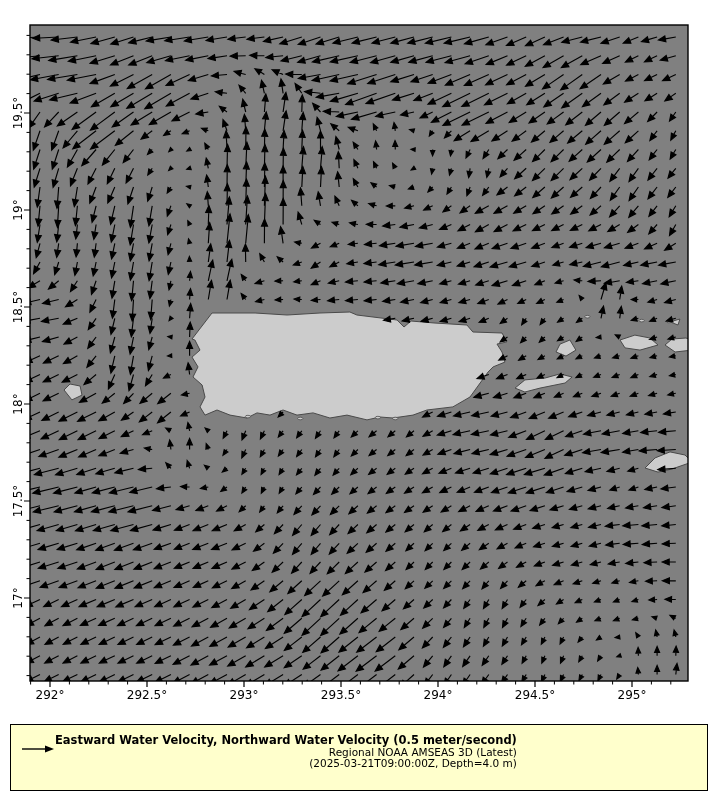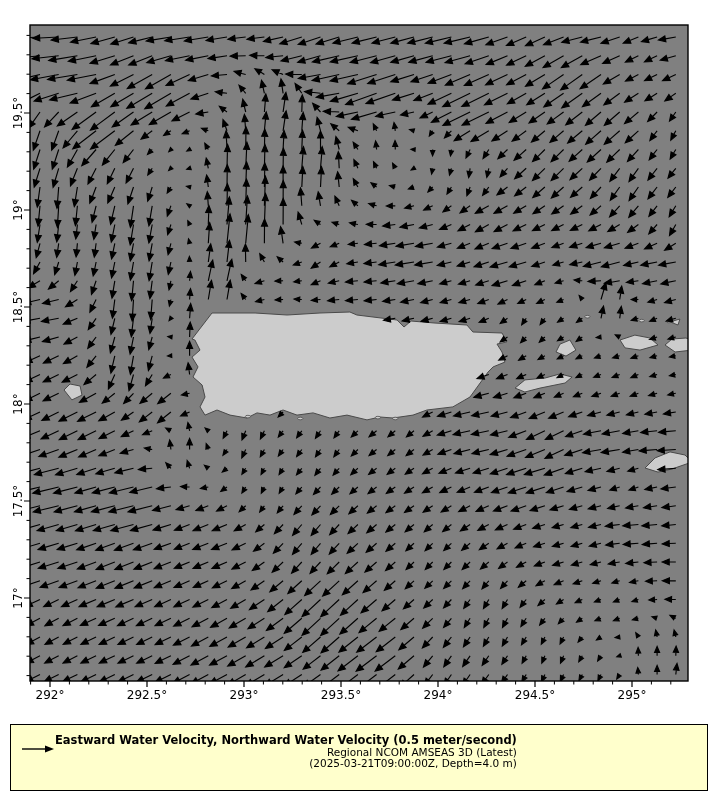--- a/index.html
+++ b/index.html
@@ -1206,17 +1206,17 @@
 
   <div id="legend">
     <div class="arrow-cell">
       <svg width="34" height="10">
         <line x1="1" y1="5" x2="25" y2="5" stroke="#000" stroke-width="1.4"></line>
         <polygon points="33,5 24,1.6 24,8.4" fill="#000"></polygon>
       </svg>
     </div>
     <div class="text-cell">
       <div class="t1">Eastward Water Velocity, Northward Water Velocity (0.5 meter/second)</div>
-      <div class="t2">Regional NCOM AMSEAS 3D (Latest)</div>
+      <div class="t2">Regional NOAA AMSEAS 3D (Latest)</div>
       <div class="t2">(2025-03-21T09:00:00Z, Depth=4.0 m)</div>
     </div>
   </div>
 </div>
 
 </body></html>

